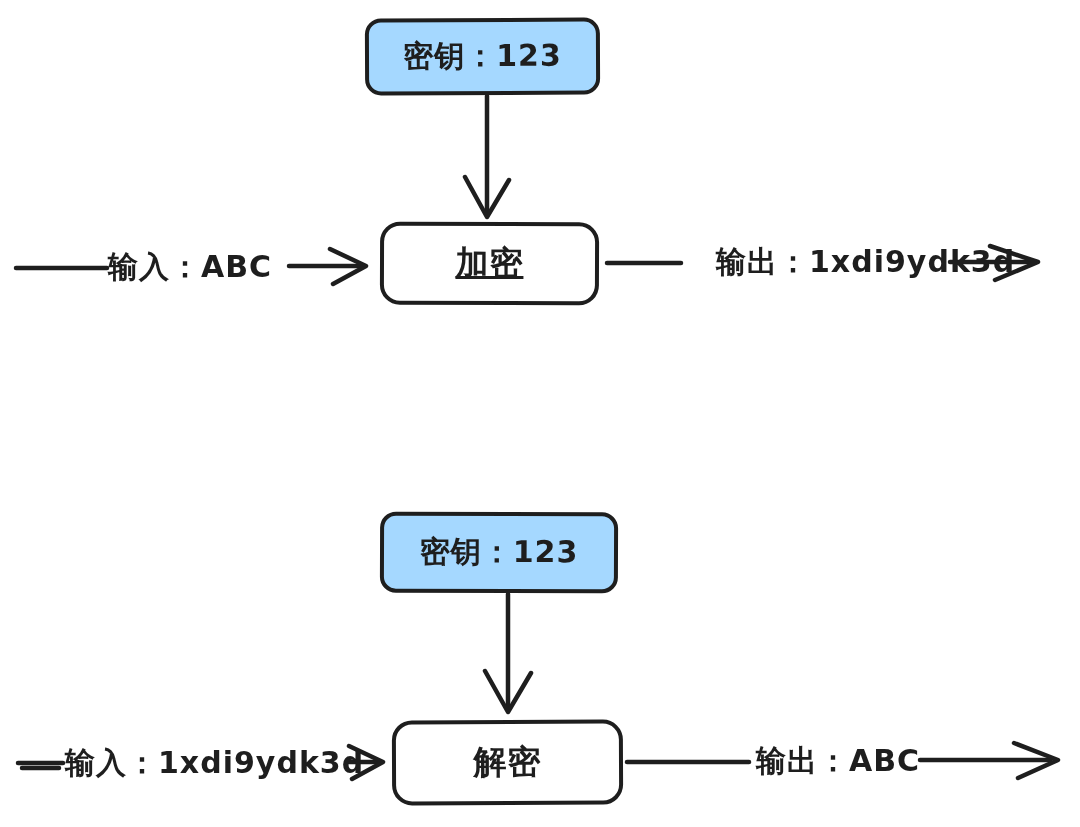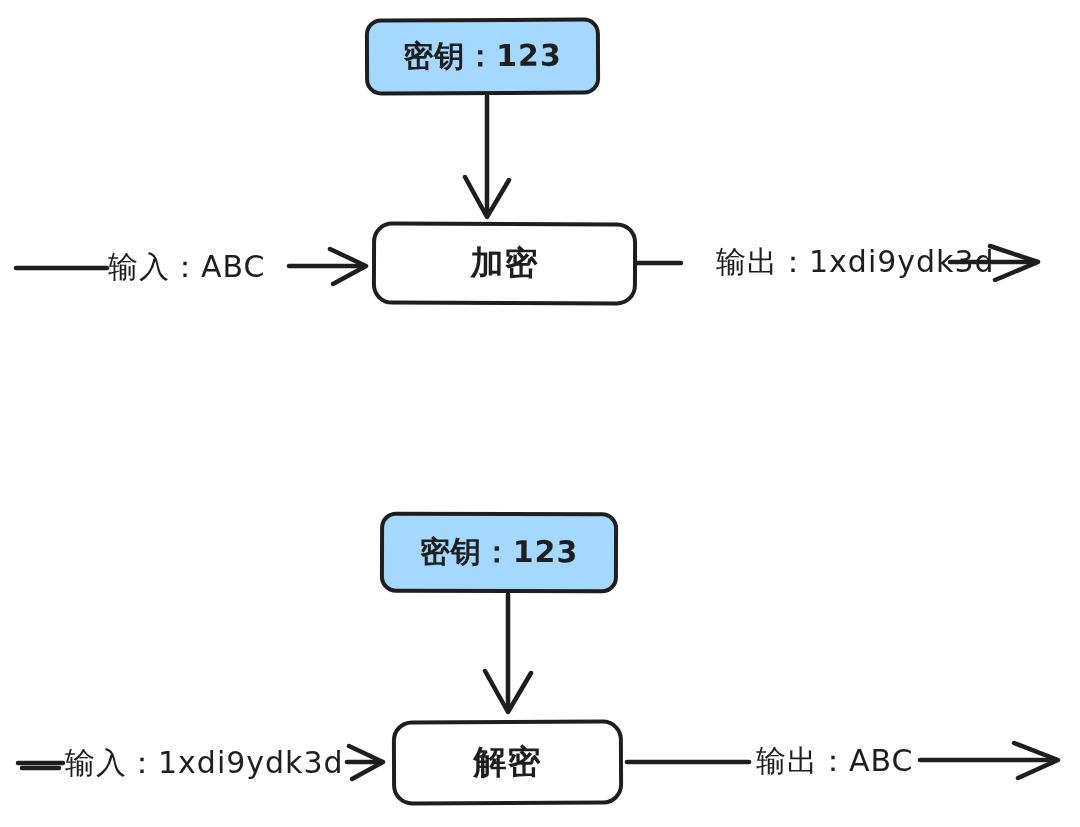--- a/index.html
+++ b/index.html
@@ -38,21 +38,21 @@
     font-size:30px;
   }
   .process-box{
     background:var(--boxFill,#ffffff);
     border-radius:20px;
     font-size:33px;
   }
   .flow-label{
     position:absolute;
     font-size:30px;
-    font-weight:400;
+    font-weight:700;
     letter-spacing:1px;
     white-space:nowrap;
     line-height:34px;
   }
   .tilt-a{transform:rotate(-0.25deg);}
   .tilt-b{transform:rotate(0.2deg);}
 </style>
 </head>
 <body>
 
@@ -77,21 +77,21 @@
     <path d="M485 671 L508 712 L531 673"></path>
     <path d="M627 762 L749 762"></path>
     <path d="M920 760 L1050 760"></path>
     <path d="M1014 743 L1058 760 L1018 778"></path>
   </svg>
 
   <div>
     <div class="node key-box tilt-a" style="left:365px;top:18px;width:235px;height:77px;">
       <span>密钥：123</span>
     </div>
-    <div class="node process-box tilt-b" style="left:372px;top:222px;width:265px;height:83px;">
+    <div class="node process-box tilt-b" style="left:380px;top:222px;width:219px;height:83px;text-decoration:underline;">
       <span>加密</span>
     </div>
     <div class="flow-label" style="left:108px;top:250px;">输入：ABC</div>
     <div class="flow-label" style="left:716px;top:245px;">输出：1xdi9ydk3d</div>
   </div>
 
   <div>
     <div class="node key-box tilt-b" style="left:380px;top:512px;width:238px;height:81px;">
       <span>密钥：123</span>
     </div>

